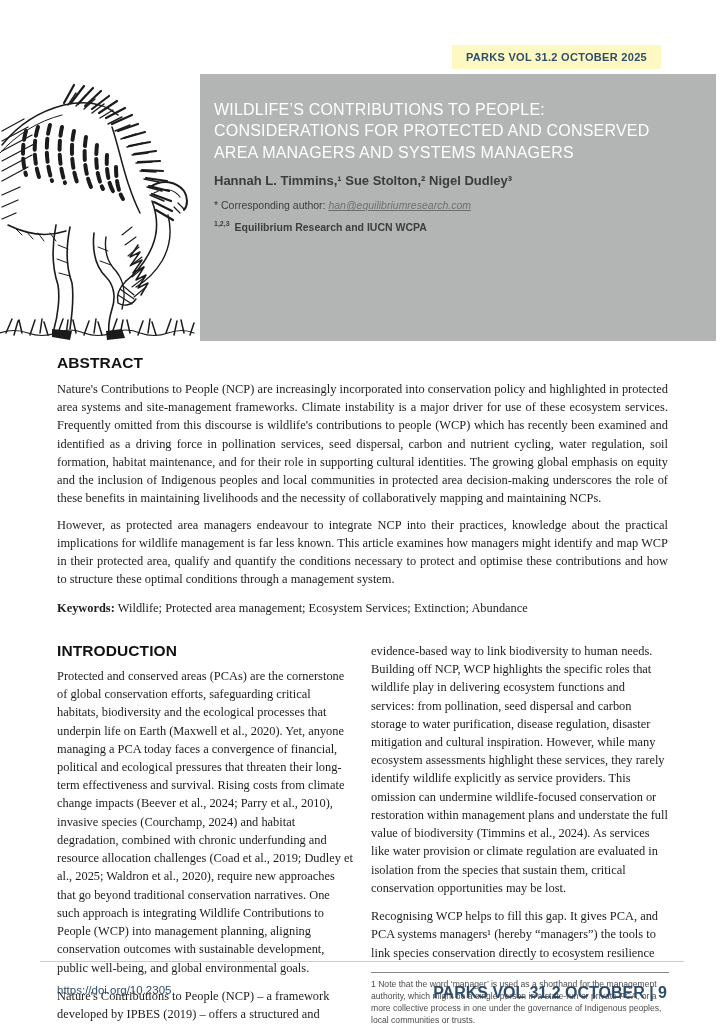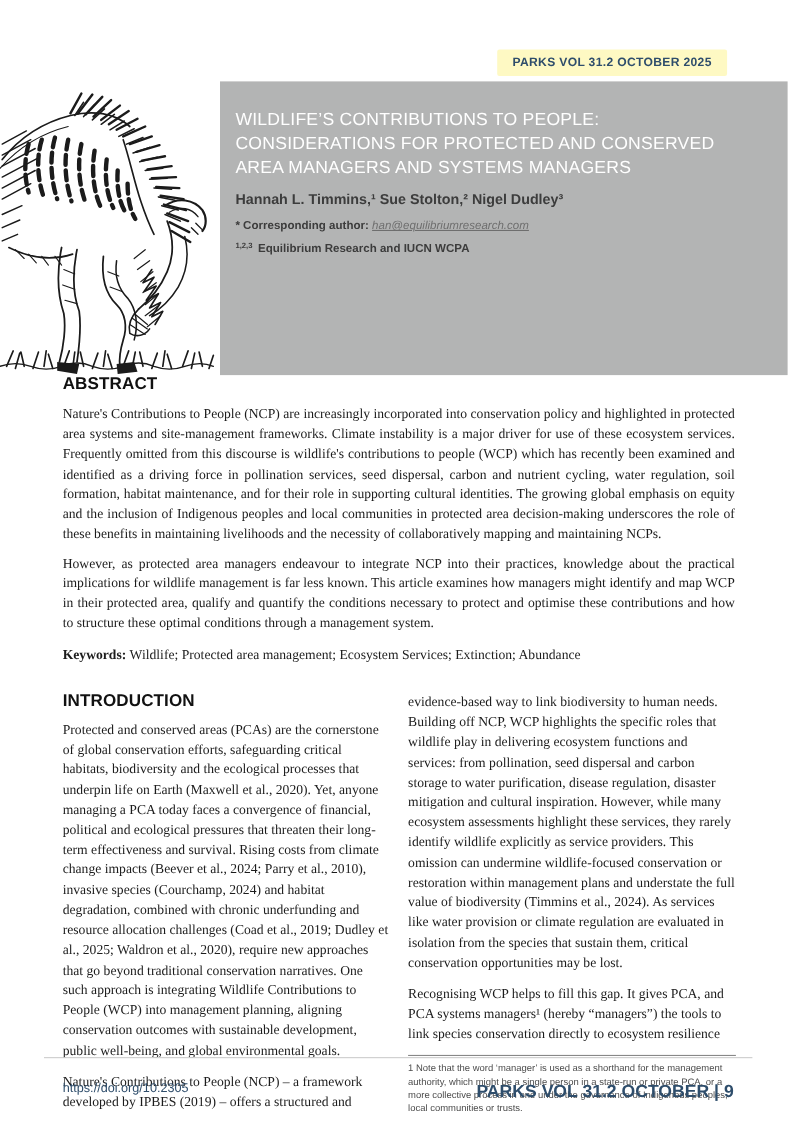--- a/index.html
+++ b/index.html
@@ -19,28 +19,28 @@
   .hero { display:flex; margin:5px 8px 0 0; height:267px; }
   .illustration { position:relative; width:200px; flex:0 0 200px; }
   .illustration svg { position:absolute; left:0; bottom:-2px; }
   .hero-panel { flex:1; background:#b3b4b4; padding:25px 48px 0 14px; }
   .title {
     color:#ffffff; font-size:16px; font-weight:400; line-height:1.34;
     letter-spacing:.2px;
   }
   .authors { margin-top:10px; font-size:13px; font-weight:700; color:#3c3c3c; }
   .corr { margin-top:11px; font-size:10.5px; color:#3c3c3c; }
-  .corr-label { font-weight:700; }
+  .corr-label { font-weight:400; }
   .corr-email { color:#6e6e6e; text-decoration:underline; cursor:pointer;font-style:italic; }
   .affil { margin-top:9px; font-size:10.5px; font-weight:700; color:#3c3c3c; }
   .affil sup { font-size:7px; margin-right:2px; }
   
   .content { margin:0 56px 0 57px; }
   h2.sec-head { font-size:15.5px; font-weight:700; color:#111; letter-spacing:.1px; }
-  .abstract { }
+  .abstract { margin-top:13px; }
   .serif { font-family:"Liberation Serif", serif; font-size:12.4px; line-height:1.47; color:#1c1c1c; }
   .abstract p { margin-top:8px; text-align:justify; }
   .abstract .keywords { margin-top:10px; text-align:left; }
   .keywords strong { margin-right:3px; }
   
   .intro { display:flex; gap:16px; margin-top:25px; }
   .col { width:298px; flex:0 0 298px; }
   .col h2 { margin-bottom:7px; }
   .col p { margin-bottom:10px; text-align:left; }
   .footnote-sep { border-top:1px solid #888; margin:6px 0 5px 0; width:100%; }

